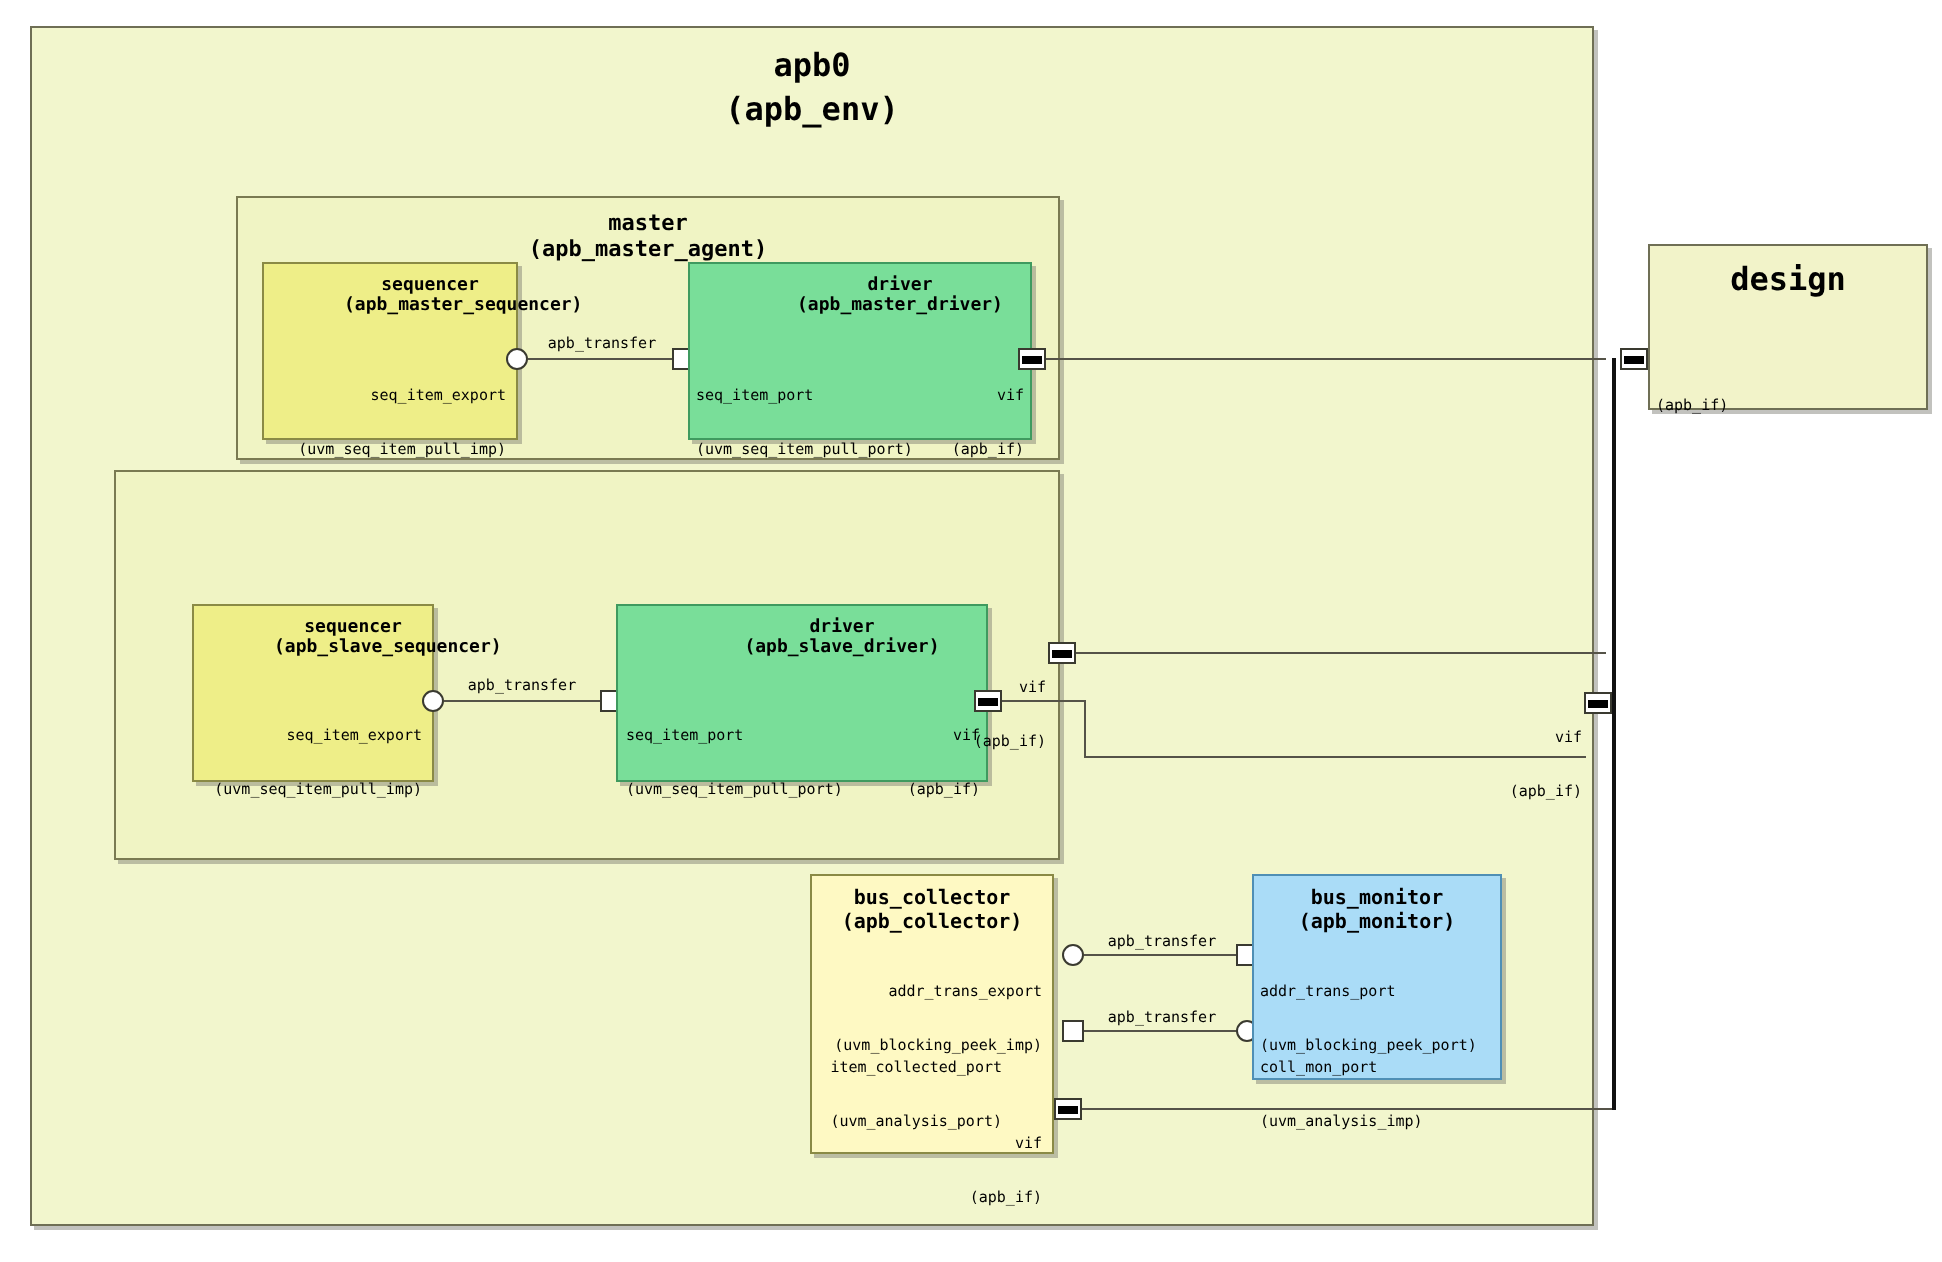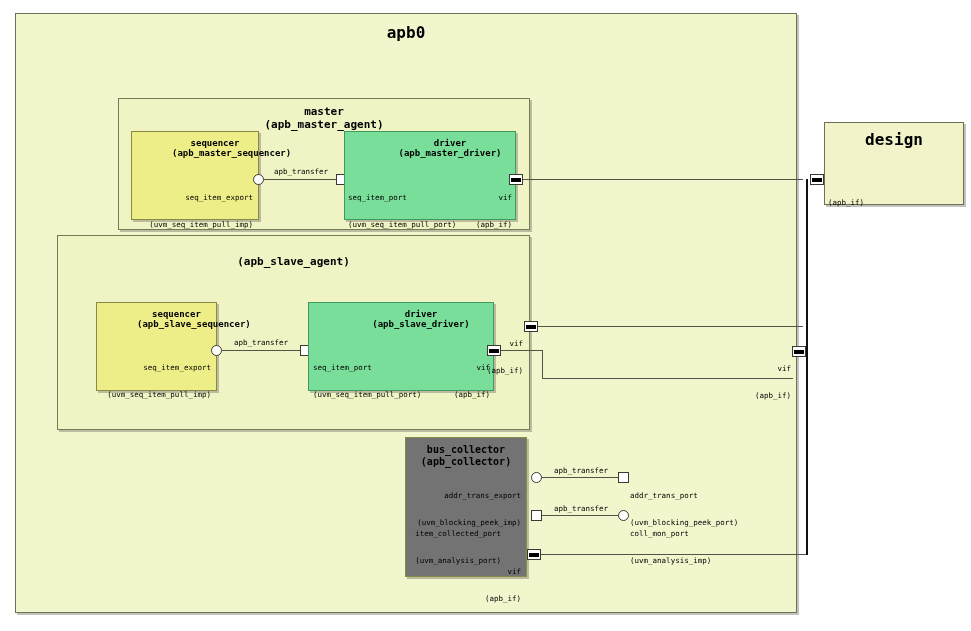--- a/index.html
+++ b/index.html
@@ -8,21 +8,21 @@
        font-family:"DejaVu Sans Mono","Liberation Mono",monospace;
        color:#000;}
   #canvas{position:relative;width:971px;height:505px;}
 
   .box{position:absolute;box-sizing:border-box;border:1px solid #7a7a5a;
        box-shadow:2px 2px 0 rgba(120,120,110,.45);}
   .env      {background:#f2f6cd;border-color:#6f6f55;}
   .agent    {background:#f0f4c4;border-color:#7a7a52;}
   .sequencer{background:#eeee88;border-color:#8a8a45;}
   .driver   {background:#79de99;border-color:#3f9a5f;}
-  .collector{background:#737373;border-color:#8a8a45;}
+  .collector{background:#fef9c3;border-color:#8a8a45;}
   .monitor  {background:#aadcf7;border-color:#4f8fb5;}
   .design   {background:#f2f3c9;border-color:#6f6f55;}
 
   .ttl{position:absolute;left:0;right:0;text-align:center;font-weight:bold;
        line-height:1.18;white-space:pre;}
   .ttl.t16{font-size:16px;top:10px;}
   .ttl.t11{font-size:11px;top:7px;}
   .ttl.t9 {font-size:9px;top:6px;margin-left:40px;}
   .ttl.t10{font-size:10px;top:6px;}
 
@@ -47,20 +47,21 @@
 
   .wlabel{position:absolute;font-size:7.5px;white-space:pre;text-align:center;}
 </style>
 </head>
 <body>
 
 <div id="canvas">
 
   <div class="box env" style="left:15px;top:13px;width:782px;height:600px;">
     <div class="ttl t16"><span>apb0</span></div>
+    <div class="ttl t16" style="top:32px;"><span>(apb_env)</span></div>
   </div>
 
   <div class="box agent" style="left:118px;top:98px;width:412px;height:132px;">
     <div class="ttl t11"><span>master</span></div>
     <div class="ttl t11" style="top:20px;"><span>(apb_master_agent)</span></div>
   </div>
 
   <div class="box sequencer" style="left:131px;top:131px;width:128px;height:89px;">
     <div class="ttl t9"><span>sequencer</span></div>
     <div class="ttl t9" style="top:16px;"><span>(apb_master_sequencer)</span></div>
@@ -87,21 +88,20 @@
     <div>vif</div>
     <div>(apb_if)</div>
   </div>
   <div class="conn-vif" style="left:509px;top:174px;">
       <i></i>
     </div>
 
   <div class="wire h" style="left:523px;top:179px;width:280px;"></div>
 
   <div class="box agent" style="left:57px;top:235px;width:473px;height:195px;">
-    <div class="ttl t11" style="top:20px;"><span>(apb_slave_agent)</span></div>
   </div>
 
   <div class="box sequencer" style="left:96px;top:302px;width:121px;height:89px;">
     <div class="ttl t9"><span>sequencer</span></div>
     <div class="ttl t9" style="top:16px;"><span>(apb_slave_sequencer)</span></div>
   </div>
   <div class="plabel r" style="left:101px;top:345px;width:110px;">
     <div>seq_item_export</div>
     <div>(uvm_seq_item_pull_imp)</div>
   </div>
@@ -173,20 +173,24 @@
 
   <div class="plabel r" style="left:450px;top:549px;width:71px;">
     <div>vif</div>
     <div>(apb_if)</div>
   </div>
   <div class="conn-vif" style="left:527px;top:549px;">
       <i></i>
     </div>
   <div class="wire h" style="left:541px;top:554px;width:266px;"></div>
 
+  <div class="box monitor" style="left:626px;top:437px;width:125px;height:103px;">
+    <div class="ttl t10"><span>bus_monitor</span></div>
+    <div class="ttl t10" style="top:18px;"><span>(apb_monitor)</span></div>
+  </div>
   <div class="plabel l" style="left:630px;top:473px;width:120px;">
     <div>addr_trans_port</div>
     <div>(uvm_blocking_peek_port)</div>
   </div>
   <div class="plabel l" style="left:630px;top:511px;width:120px;">
     <div>coll_mon_port</div>
     <div>(uvm_analysis_imp)</div>
   </div>
 
   <div class="box design" style="left:824px;top:122px;width:140px;height:83px;">

